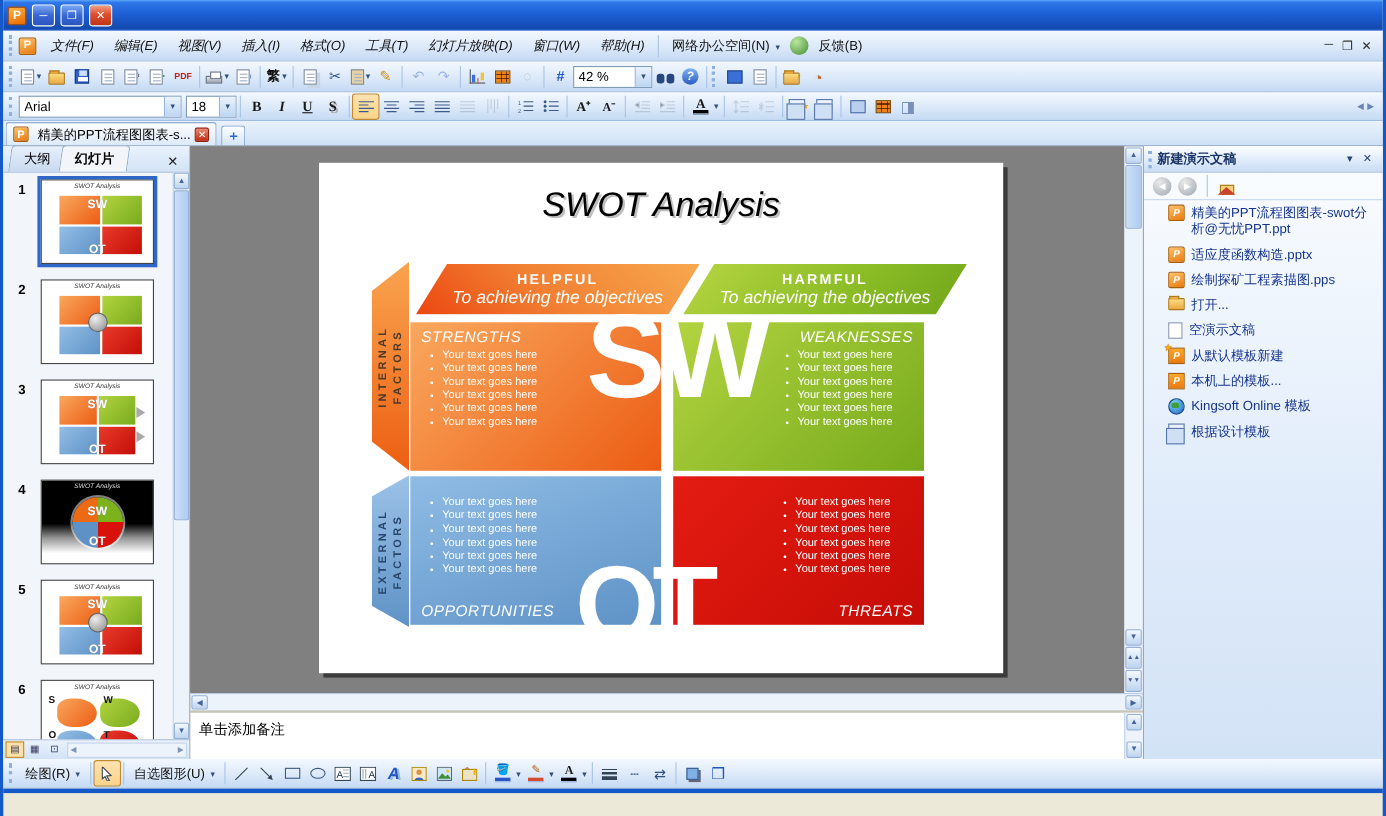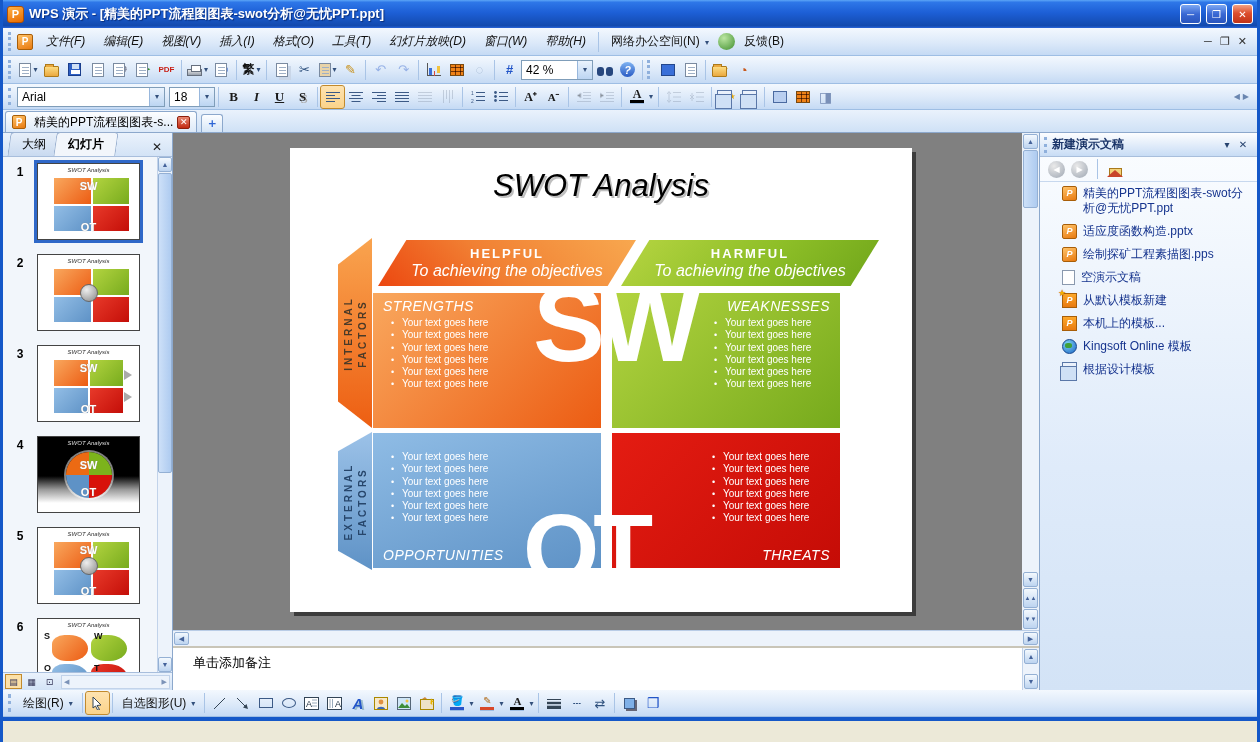--- a/index.html
+++ b/index.html
@@ -127,21 +127,21 @@
   .sb-track{flex:1;}
 
   
   .center{width:866px;flex:none;display:flex;flex-direction:column;background:#808080;}
   .canvas{height:497px;flex:none;position:relative;background:#808080;}
   .vscroll{position:absolute;right:0;top:0;bottom:0;width:17px;background:#EDF3FB;display:flex;flex-direction:column;padding:1px;gap:1px;}
   .hscroll{height:16px;flex:none;background:#EDF3FB;border-top:1px solid #B9CCE6;display:flex;align-items:center;padding:1px;gap:1px;}
   .hs-btn{width:15px;height:13px;background:linear-gradient(#F4F9FE,#BDD4F0);border:1px solid #94B0D4;border-radius:2px;
     display:flex;align-items:center;justify-content:center;font-size:7px;color:#44629A;flex:none;}
   .notes{flex:1;background:#fff;border-top:2px solid #C9C5B8;position:relative;display:flex;}
-  .notes-text{padding:6px 20px;font-size:13px;color:#000;flex:1;font-family:Liberation Mono, monospace;}
+  .notes-text{padding:6px 8px;font-size:13px;color:#000;flex:1;font-family:Liberation Mono, monospace;}
   .notes-scroll{width:17px;background:#EDF3FB;border-left:1px solid #C2D3EA;display:flex;flex-direction:column;justify-content:space-between;padding:1px;}
 
   
   .slide{position:absolute;left:117px;top:15px;width:622px;height:464px;background:#fff;box-shadow:4px 4px 0 #3C3C3C;overflow:hidden;}
   .s-title{position:absolute;top:20px;left:0;right:0;text-align:center;font-size:31px;font-style:italic;font-weight:500;color:#000;
     text-shadow:2px 2px 0 #BFBFBF;letter-spacing:0;}
   .hdr{position:absolute;top:92px;height:46px;clip-path:polygon(11% 0,100% 0,89% 100%,0 100%);
     display:flex;flex-direction:column;align-items:center;justify-content:center;color:#fff;filter:drop-shadow(2px 2px 1px rgba(0,0,0,.25));}
   .hdr.helpful{left:88px;width:258px;background:linear-gradient(45deg,#EC4710 0%,#F18033 45%,#F8A84F 100%);}
   .hdr.harmful{left:331px;width:258px;background:linear-gradient(135deg,#B7D542 0%,#8DBE27 55%,#6FA51A 100%);}
@@ -223,21 +223,20 @@
     linear-gradient(135deg,transparent 0 50%,#AAA 50% 60%,transparent 60% 70%,#AAA 70% 80%,transparent 80% 90%,#AAA 90%);}
   .bottomedge{height:4px;flex:none;background:#1558C8;}
 </style>
 </head>
 <body>
 
 <div class="window">
 
   <div class="titlebar">
     <span class="app-ico">P</span>
-    <span class="titletext">WPS 演示 - [精美的PPT流程图图表-swot分析@无忧PPT.ppt]</span>
     <span class="winbtn">
         <span>─</span>
       </span>
     <span class="winbtn">
         <span>❐</span>
       </span>
     <span class="winbtn close">
         <span>✕</span>
       </span>
   </div>
@@ -783,20 +782,24 @@
         <span>精美的PPT流程图图表-swot分析@无忧PPT.ppt</span>
       </div>
       <div class="tp-item">
         <i class="ppt-ic">P</i>
         <span>适应度函数构造.pptx</span>
       </div>
       <div class="tp-item">
         <i class="ppt-ic">P</i>
         <span>绘制探矿工程素描图.pps</span>
       </div>
+      <div class="tp-item">
+        <i class="fold" style="margin-top:1px;"></i>
+        <span>打开...</span>
+      </div>
 
       <div class="tp-item">
         <i class="blank-ic"></i>
         <span>空演示文稿</span>
       </div>
       <div class="tp-item">
         <i class="tmpl-ic star">P</i>
         <span>从默认模板新建</span>
       </div>
       <div class="tp-item">

